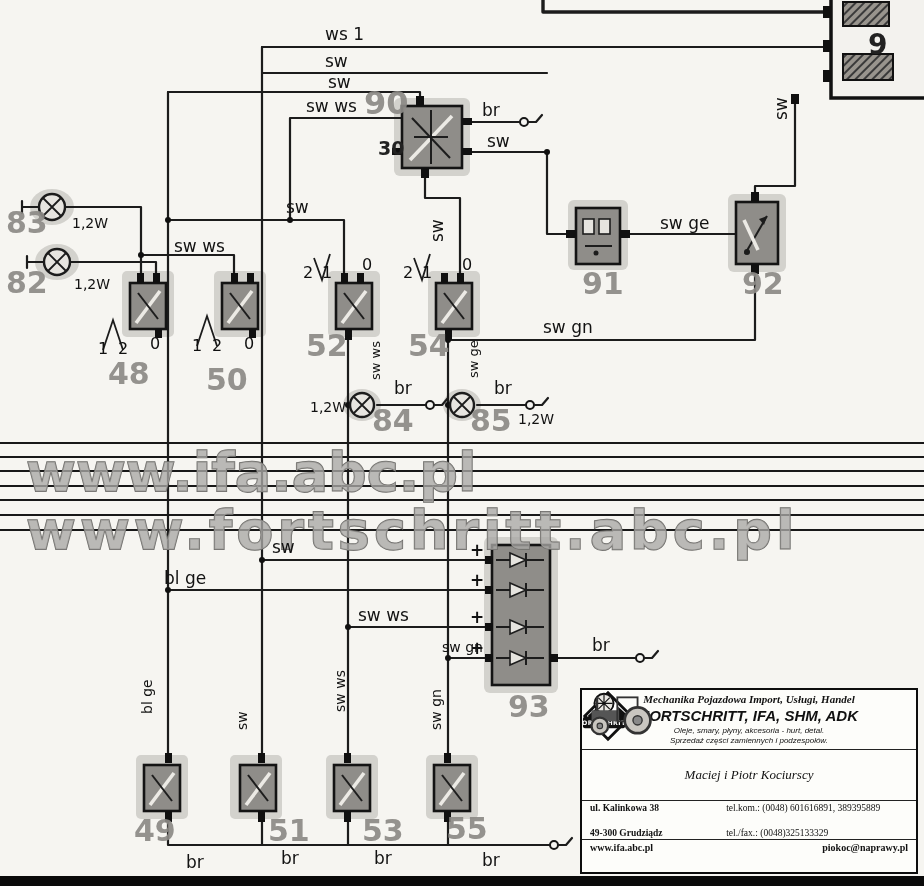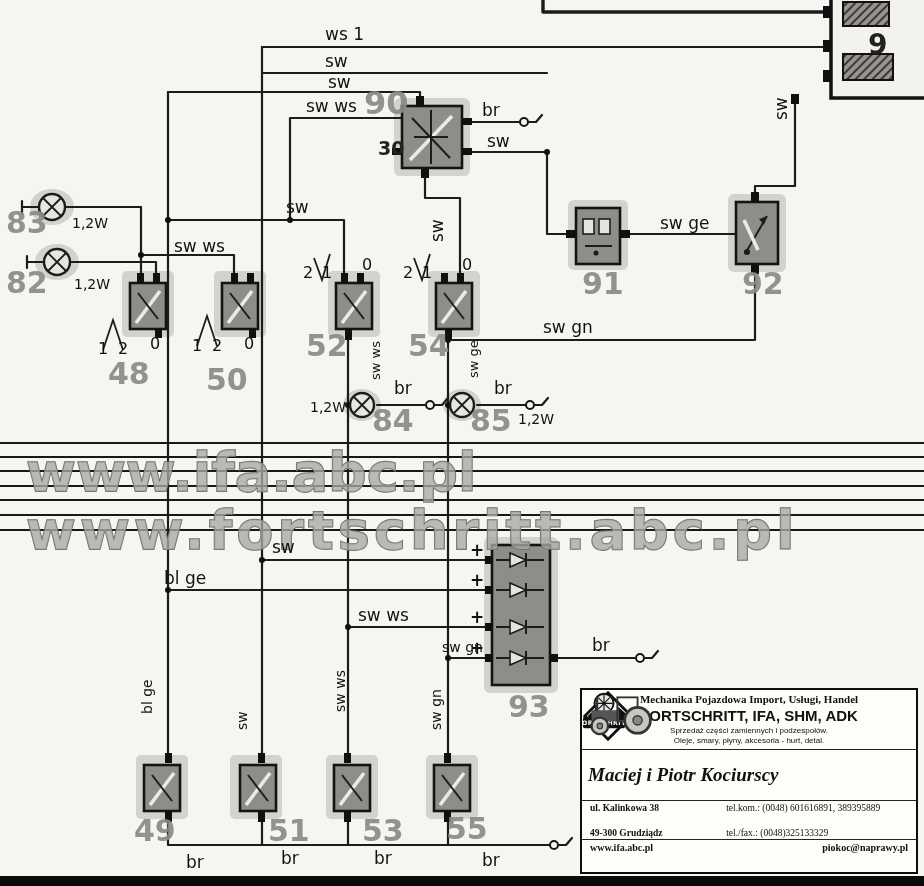--- a/index.html
+++ b/index.html
@@ -31,26 +31,26 @@
   .td{font-size:16px;fill:#101010;}
   .cn{font-size:30px;font-weight:bold;fill:#8c8a86;opacity:.92;}
   .cnd{font-size:26px;font-weight:bold;fill:#222;opacity:1;}
   .wm{font-size:54px;font-weight:bold;fill:#a9a8a5;fill-opacity:.78;stroke:#6d6c69;
       stroke-width:1.4;paint-order:stroke;}
 
   
   .ad{position:absolute;left:580px;top:688px;width:338px;height:186px;box-sizing:border-box;
       background:#fdfdfa;border:2px solid #0d0d0d;font-family:"Liberation Serif",serif;color:#111;}
   .ad-top{display:flex;align-items:center;gap:6px;padding:3px 6px 2px;border-bottom:1.5px solid #222;}
-  .ad-head{flex:1;text-align:center;}
+  .ad-head{flex:1;text-align:center;font-style:italic;}
   .tagline{font-weight:bold;font-size:11px;}
   .brand{font-family:"Liberation Sans",sans-serif;font-weight:bold;font-size:15px;margin:2px 0;}
   .svc{font-family:"Liberation Sans",sans-serif;font-size:8px;line-height:1.3;}
   .ad-mid{display:flex;align-items:center;padding:2px 6px;border-bottom:1.5px solid #222;height:46px;}
-  .owners{flex:1;font-weight:bold;font-style:italic;font-size:19px;}
+  .owners{flex:1;text-align:center;font-weight:normal;font-style:italic;font-size:13px;}
   .ad-contact{display:grid;grid-template-columns:1fr 1.5fr;padding:2px 8px 1px;font-size:9.5px;row-gap:1px;gap:15px;}
   .addr{font-weight:bold;}
   .ad-web{display:flex;justify-content:space-between;padding:2px 8px 3px;border-top:1.5px solid #222;
           font-size:10px;font-weight:bold;}
 </style>
 </head>
 <body>
 
 <div class="stage">
 <svg width="924" height="886" viewBox="0 0 924 886">
@@ -396,22 +396,22 @@
   <div class="ad-top">
     <svg width="52" height="52" viewBox="0 0 56 56">
       <polygon points="28,3 53,28 28,53 3,28" fill="#fff" stroke="#111" stroke-width="3"></polygon>
       <polygon points="6,28 17,18 17,38" fill="#111"></polygon>
       <polygon points="50,28 39,18 39,38" fill="#111"></polygon>
       <text x="28" y="32" text-anchor="middle" font-size="12" font-weight="bold" font-style="italic" fill="#111">IFA</text>
     </svg>
     <div class="ad-head">
       <div class="tagline">Mechanika Pojazdowa Import, Usługi, Handel</div>
       <div class="brand">FORTSCHRITT, IFA, SHM, ADK</div>
+      <div class="svc">Oleje, smary, płyny, akcesoria - hurt, detal.</div>
       <div class="svc">Sprzedaż części zamiennych i podzespołów.</div>
-      <div class="svc">Oleje, smary, płyny, akcesoria - hurt, detal.</div>
     </div>
   </div>
   <div class="ad-mid">
     <svg width="44" height="42" viewBox="0 0 46 42">
       <circle cx="23" cy="13" r="10" fill="#e9e7e2" stroke="#111" stroke-width="2"></circle>
       <path d="M23,4 V22 M14,13 H32 M17,7 L29,19 M29,7 L17,19" stroke="#111" stroke-width="1.2" fill="none"></path>
       <rect x="1" y="27" width="44" height="12" rx="2" fill="#111"></rect>
       <text x="23" y="36" text-anchor="middle" font-size="6.5" font-weight="bold" fill="#fff" letter-spacing="0.5">FORTSCHRITT</text>
     </svg>
     <div class="owners">Maciej i Piotr Kociurscy</div>

